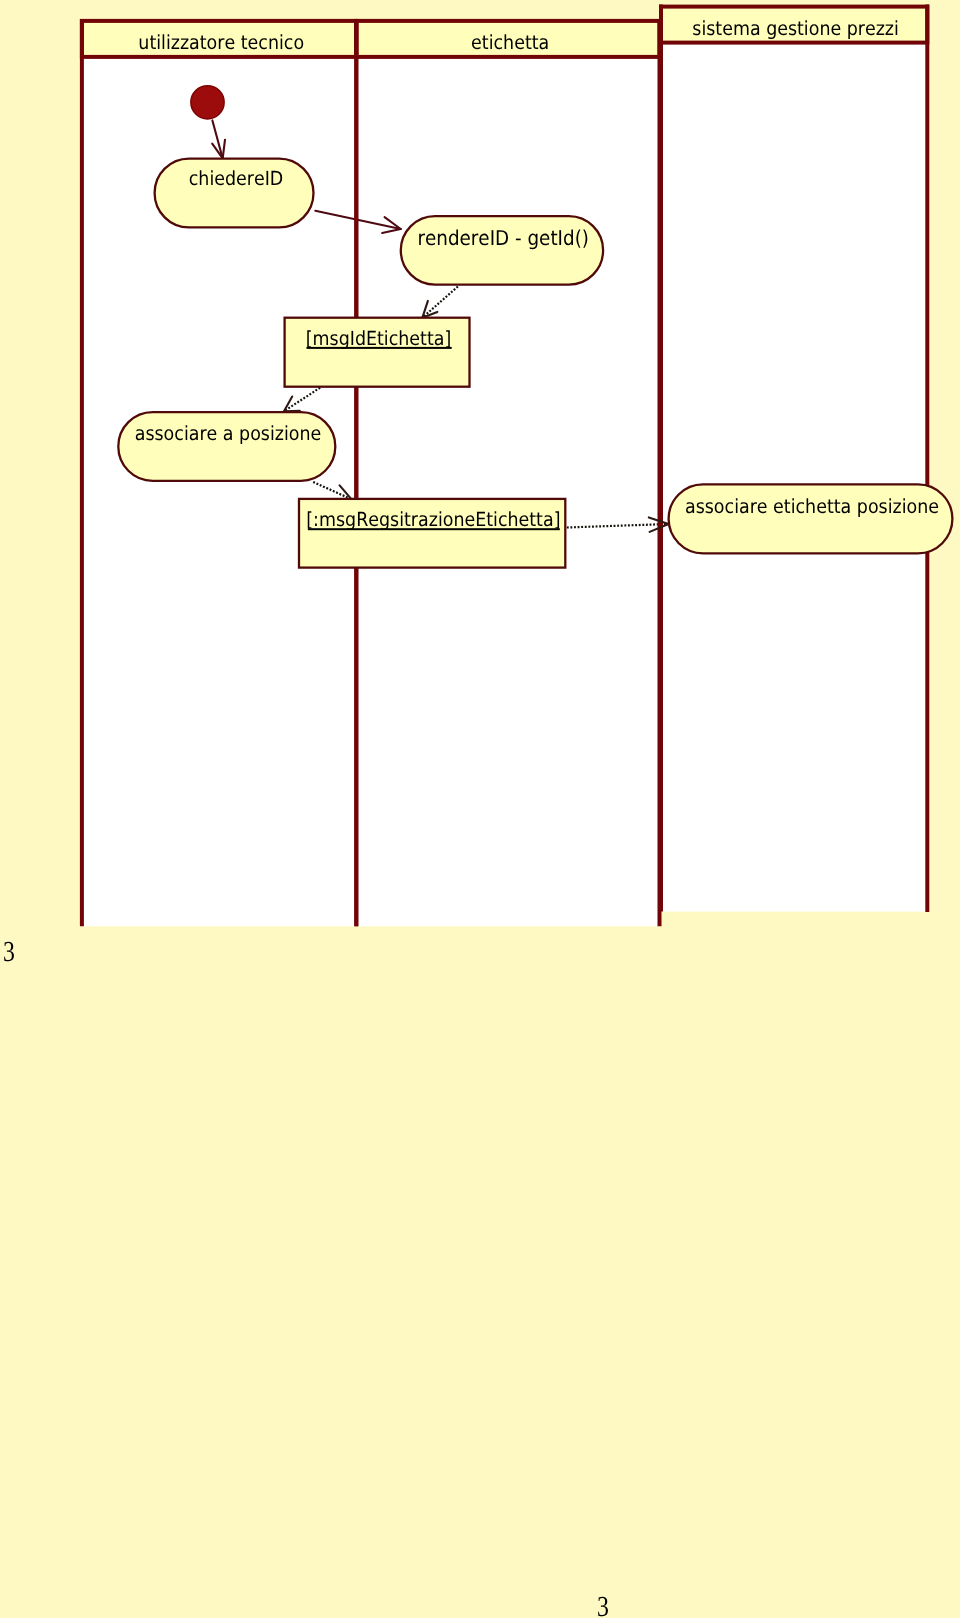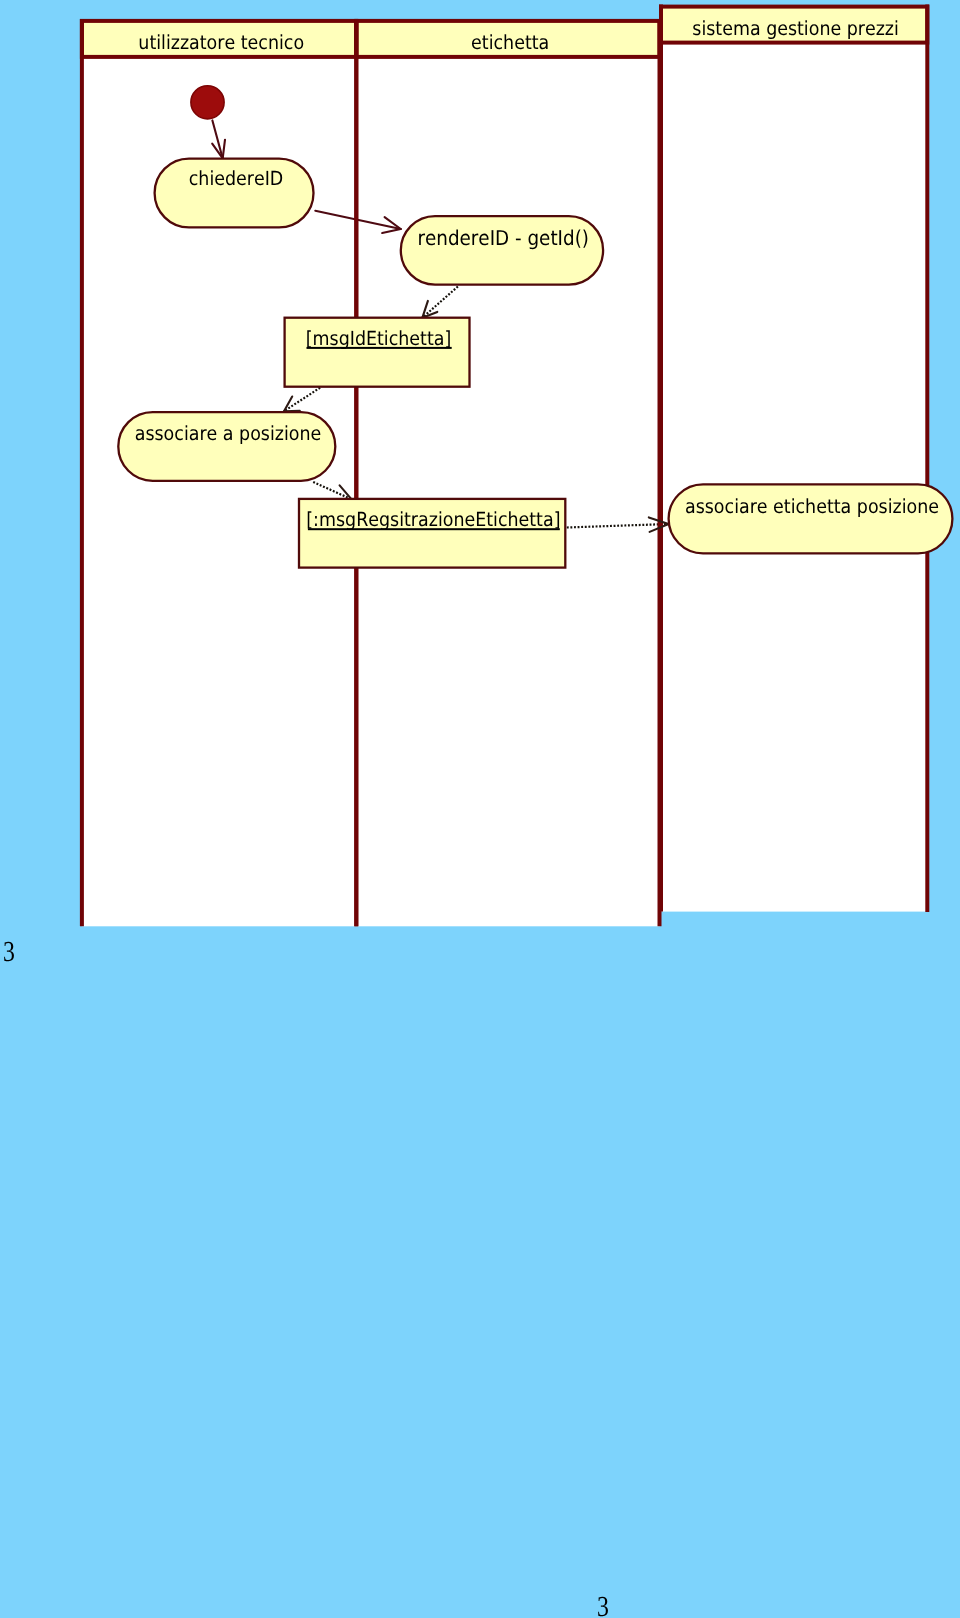--- a/index.html
+++ b/index.html
@@ -1,20 +1,20 @@
 <!DOCTYPE html>
 <html><head>
 <meta charset="utf-8">
 <style>
   html,body{margin:0;padding:0;background:#ffffff;}
   body{width:960px;height:1618px;overflow:hidden;
        font-family:"DejaVu Sans",sans-serif;
        -webkit-font-smoothing:antialiased;
        text-rendering:geometricPrecision;}
-  #page{position:relative;width:960px;height:1618px;background:#7dd3fc;overflow:hidden;}
+  #page{position:relative;width:960px;height:1618px;background:#fef9c3;overflow:hidden;}
   svg#diagram{display:block;position:absolute;left:0;top:0;}
   text{font-family:"DejaVu Sans",sans-serif;font-stretch:condensed;
        font-kerning:none;fill:#000;}
   svg#diagram{transform:translateZ(0);}
   .lane-title{font-size:19.4px;text-anchor:middle;}
   .node-label{font-size:19.4px;text-anchor:middle;}
   .obj-label{font-size:19.4px;text-anchor:middle;}
   .folio{position:absolute;font-family:"Liberation Serif",serif;font-size:29px;
          color:#000;line-height:1;white-space:pre;
          transform:scaleX(0.82);transform-origin:left top;}

